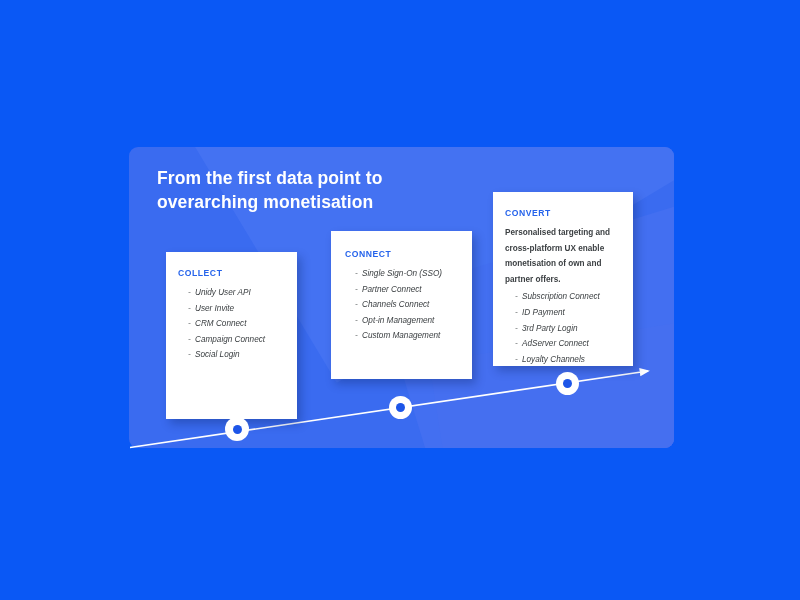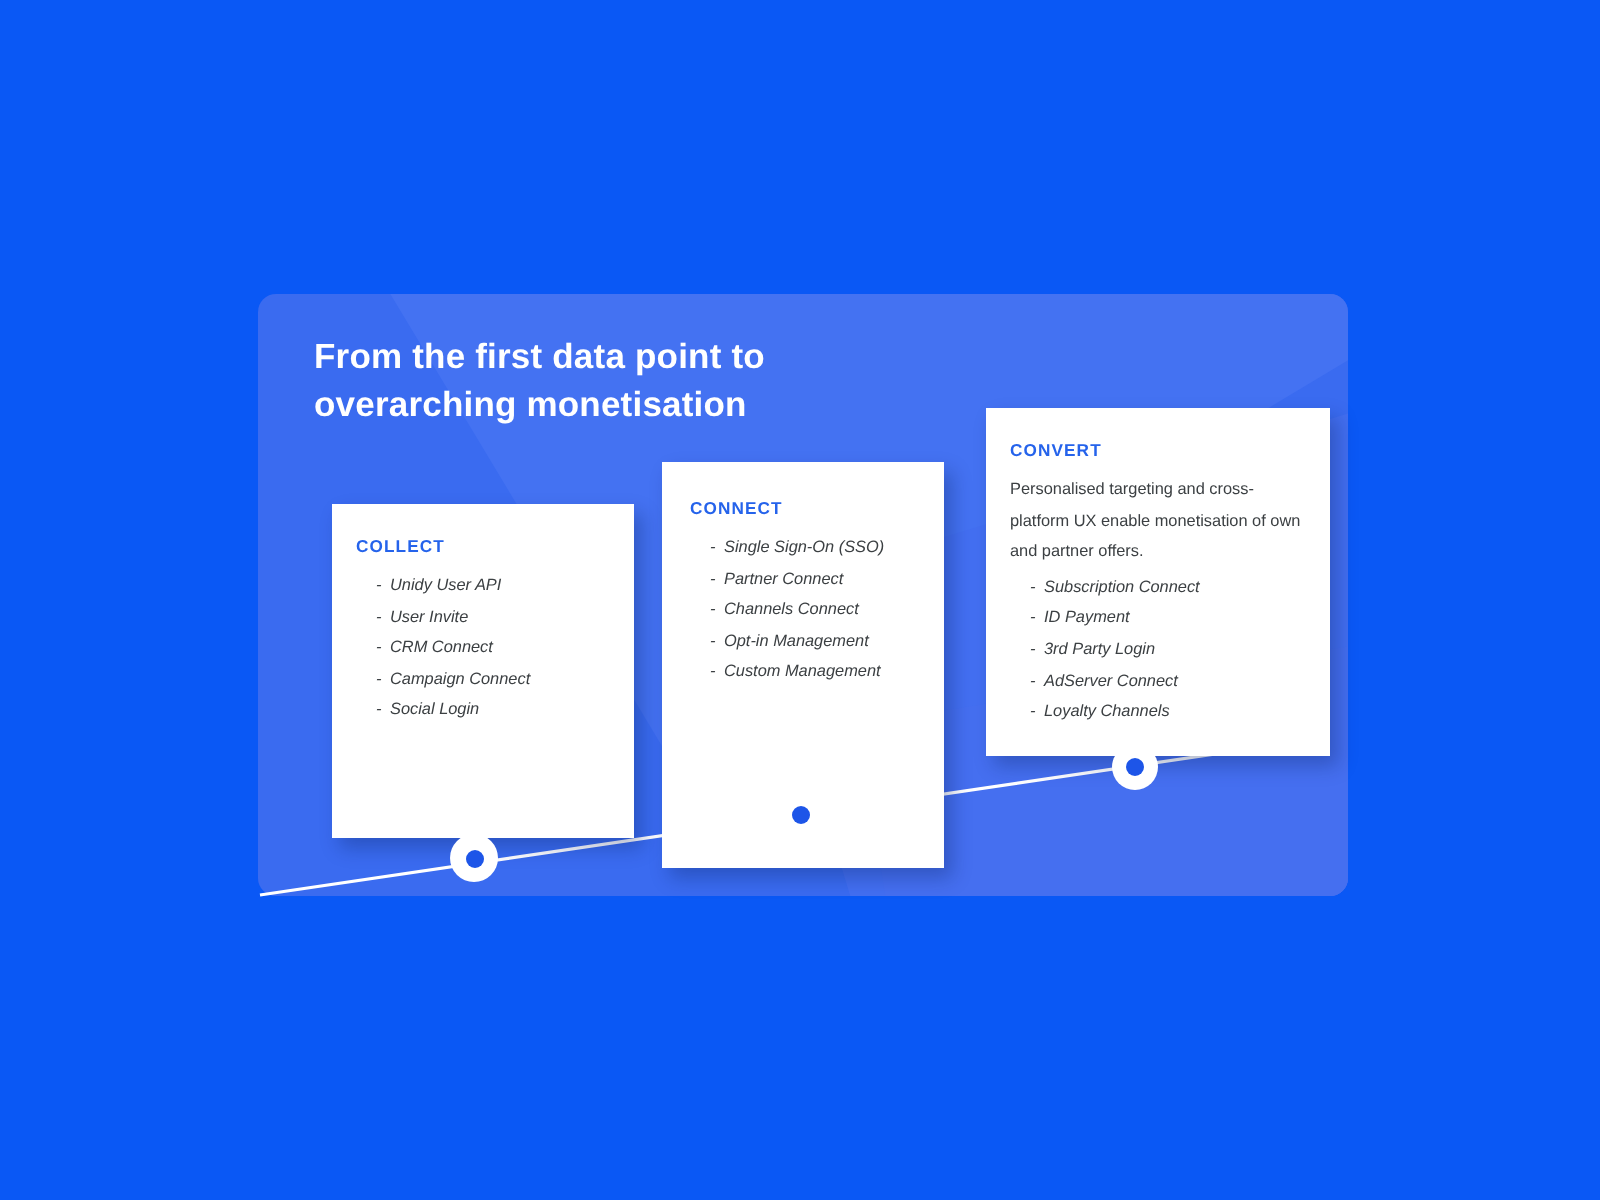--- a/index.html
+++ b/index.html
@@ -105,20 +105,21 @@
     font-weight: bold;
     font-size: 8.6px;
     letter-spacing: 0.55px;
     margin: 0 0 7px 0;
   }
   .card .body {
     color: #3c4043;
     font-size: 8.2px;
     line-height: 15.6px;
     margin: 0 0 2px 0;
+    font-weight: bold;
   }
   .card ul {
     list-style: none;
     margin: 0;
     padding: 0 0 0 10px;
     font-style: italic;
   }
   .card ul li {
     color: #3c4043;
     font-size: 8.2px;
@@ -126,35 +127,35 @@
     white-space: nowrap;
   }
   .card ul li .dash {
     display: inline-block;
     width: 7px;
   }
 
   #card-collect {
     left: 166px;
     top: 252px;
-    width: 151px;
+    width: 131px;
     height: 167px;
     padding: 16px 14px 0 12px;
   }
   #card-connect {
     left: 331px;
     top: 231px;
     width: 141px;
-    height: 203px;
+    height: 148px;
     padding: 18px 12px 0 14px;
   }
   #card-convert {
     left: 493px;
-    top: 204px;
-    width: 172px;
+    top: 192px;
+    width: 140px;
     height: 174px;
     padding: 16px 12px 0 12px;
   }
 
   
   .node {
     position: absolute;
     border-radius: 50%;
     background: #ffffff;
     display: flex;

